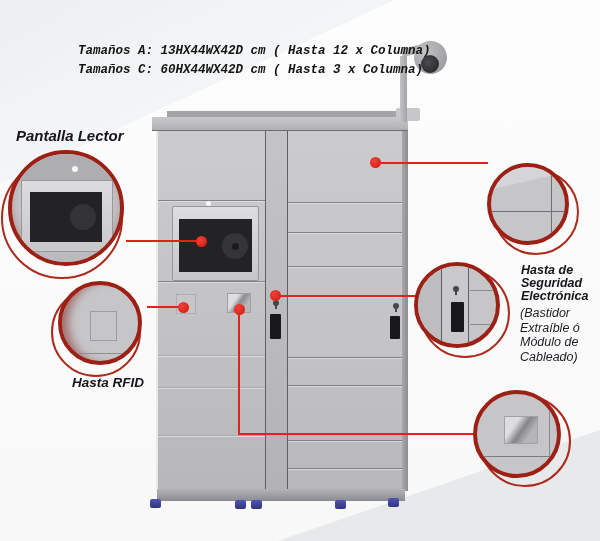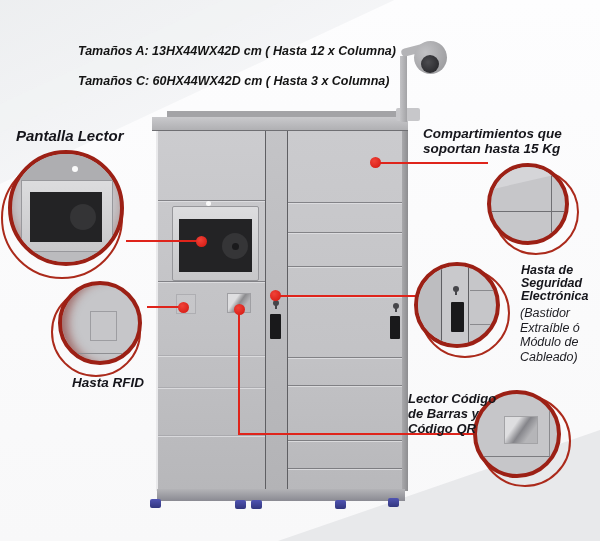--- a/index.html
+++ b/index.html
@@ -84,39 +84,39 @@
   .j-seam2{left:52px;top:58px;width:28px;height:1px;background:#8a8a8e;}
 
   #c-codigo{left:473px;top:390px;width:88px;height:88px;}
   #s-codigo{left:479px;top:395px;width:92px;height:92px;}
   .q-scan{left:27px;top:22px;width:34px;height:28px;border:1px solid #a3a3a6;background:linear-gradient(125deg,#dedee0 30%,#85858a 52%,#b5b5b8 75%);}
   .q-seam{left:0;top:62px;width:82px;height:1px;background:#7c7c80;}
   .q-vseam{left:72px;top:4px;width:1px;height:58px;background:#8a8a8e;}
 
   
   .txt{color:#15151b;font-style:italic;z-index:6;}
-  .specs{left:78px;top:44px;font-weight:bold;font-size:12.5px;line-height:15px;color:#141414;white-space:pre;}
+  .specs{left:78px;top:44px;font-weight:bold;font-size:12.5px;line-height:15px;color:#141414;white-space:pre;font-family:Liberation Mono, monospace;}
   .lbl-pantalla{left:16px;top:127px;font-weight:bold;font-size:15px;}
   .lbl-rfid{left:72px;top:375px;font-weight:bold;font-size:13.5px;}
   .lbl-comp{left:423px;top:126px;width:172px;font-weight:bold;font-size:13.5px;line-height:15px;}
   .lbl-caja-t{left:521px;top:264px;width:80px;font-weight:bold;font-size:12.5px;line-height:13px;}
   .lbl-caja-s{left:520px;top:306px;width:82px;font-size:12.5px;line-height:14.5px;color:#1e1e24;}
   .lbl-codigo{left:408px;top:391px;width:96px;font-weight:bold;font-size:13px;line-height:15px;}
 </style>
 </head>
 <body>
 
 <div class="stage">
 
   <div class="band-tl"></div>
   <div class="band-tl2"></div>
   <div class="band-br"></div>
 
   <div class="txt specs" style="top:44px">Tamaños A: 13HX44WX42D cm ( Hasta 12 x Columna)</div>
-  <div class="txt specs" style="top:74px">Tamaños C: 60HX44WX42D cm ( Hasta 3 x Columna)</div>
+  <div class="txt specs" style="top:63px">Tamaños C: 60HX44WX42D cm ( Hasta 3 x Columna)</div>
 
   <div class="locker-back"></div>
   <div class="locker-cap"></div>
 
   <div class="col-left">
     <div class="seam" style="top:69px"></div>
     <div class="seam" style="top:150px"></div>
     <div class="seam light" style="top:224px"></div>
     <div class="seam light" style="top:256px"></div>
     <div class="seam light" style="top:304px"></div>
@@ -210,18 +210,16 @@
 
   <div class="swoosh" id="s-codigo"></div>
   <div class="callout" id="c-codigo">
     <div class="q-scan"></div>
     <div class="q-seam"></div>
     <div class="q-vseam"></div>
   </div>
 
   <div class="txt lbl-pantalla">Pantalla Lector</div>
   <div class="txt lbl-rfid">Hasta RFID</div>
-  <div class="txt lbl-comp">Compartimientos que soportan hasta 15 Kg</div>
   <div class="txt lbl-caja-t">Hasta de Seguridad Electrónica</div>
   <div class="txt lbl-caja-s">(Bastidor Extraíble ó Módulo de Cableado)</div>
-  <div class="txt lbl-codigo">Lector Código de Barras y Código QR</div>
 
 </div>
 
 </body></html>

